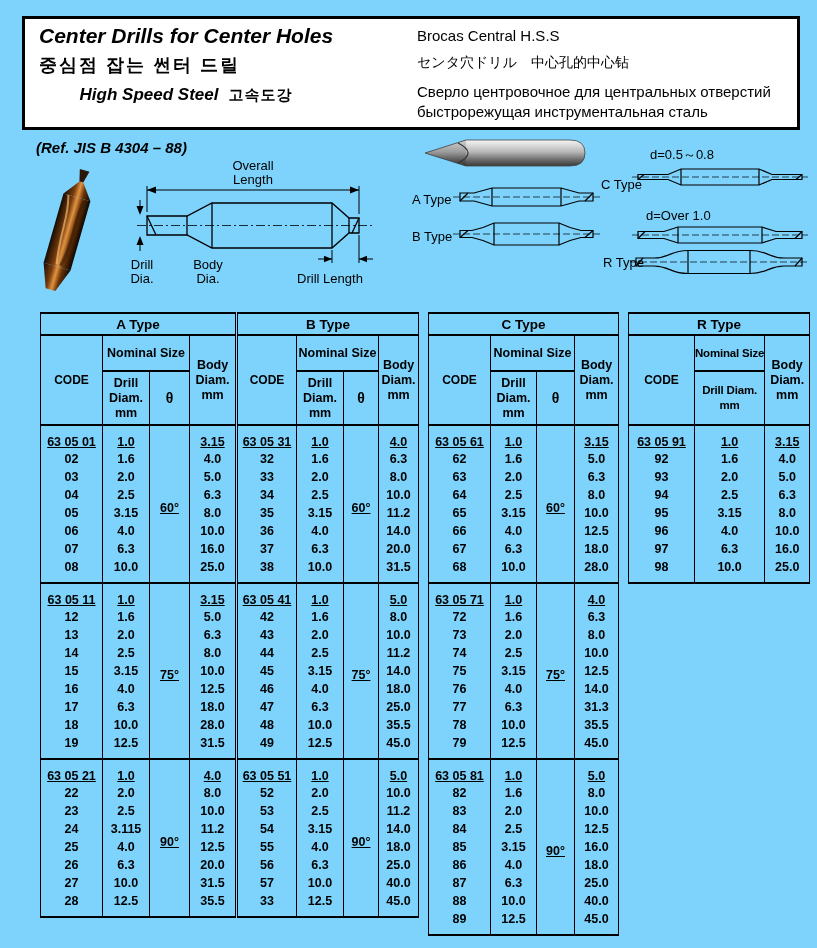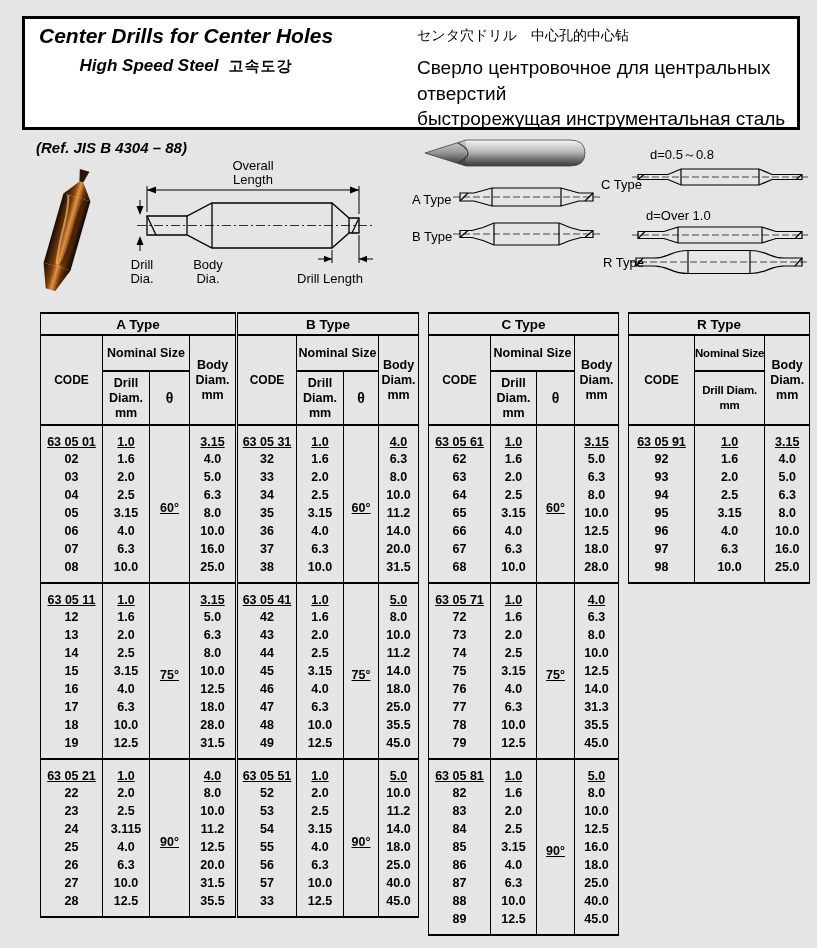--- a/index.html
+++ b/index.html
@@ -1,34 +1,34 @@
 <!DOCTYPE html>
 <html><head>
 <meta charset="utf-8">
 <style>
   * { box-sizing: border-box; }
   html,body { margin:0; padding:0; }
   body {
     width:817px; height:948px; position:relative; background:#fff; color:#000;
     font-family:"Liberation Sans", sans-serif;
   }
-  .page { position:absolute; inset:0; background:#e5e5e5; overflow:hidden; }
+  .page { position:absolute; inset:0; background:#7dd3fc; overflow:hidden; }
 
   
   .header-box { position:absolute; left:22px; top:16px; width:778px; height:114px;
     border:3px solid #000; background:#fff; }
   .hb-left { position:absolute; left:14px; top:5px; }
   .hb-title { font:italic 700 21px/1.15 "Liberation Sans",sans-serif; }
   .hb-korean { font:700 18px/1.2 "Liberation Sans",sans-serif; letter-spacing:2px; margin-top:7px; }
   .hb-sub { margin-top:9px; font:italic 700 17px/1.1 "Liberation Sans",sans-serif;text-align:center; }
   .hb-sub .ko { font-style:normal; font-size:15px; letter-spacing:1px; margin-left:10px; }
   .hb-right { position:absolute; left:392px; top:7px; font:400 14px/1.35 "Liberation Sans",sans-serif; }
   .hb-right .r1 { font-size:15px; margin-bottom:7px; }
   .hb-right .r2 { font-size:14px; margin-bottom:10px; }
-  .hb-right .r3, .hb-right .r4 { font-size:19px; }
+  .hb-right .r3, .hb-right .r4 { font-size:15px; }
 
   .ref { position:absolute; left:36px; top:139px; font:italic 700 15px "Liberation Sans",sans-serif; }
 
   
   .fig { position:absolute; }
   #fig-photo { left:20px; top:164px; }
   #fig-draw  { left:112px; top:156px; }
   #fig-types { left:398px; top:131px; }
   svg text { font-family:"Liberation Sans",sans-serif; font-size:13px; fill:#000; stroke:none; }
 
@@ -60,25 +60,27 @@
   #group-r .nominal-h, #group-r .drill-h { font-size:11.5px; letter-spacing:-0.2px; }
 </style>
 </head>
 <body>
 
 <div class="page">
 
   <div class="header-box">
     <div class="hb-left">
       <div class="hb-title">Center Drills for Center Holes</div>
+      <div class="hb-korean">중심점 잡는 썬터 드릴</div>
       <div class="hb-sub">
         <span>High Speed Steel</span><span class="ko">고속도강</span>
       </div>
     </div>
     <div class="hb-right">
+      <div class="r1">Brocas Central H.S.S</div>
       <div class="r2">センタ穴ドリル　中心孔的中心钻</div>
       <div class="r3">Сверло центровочное для  центральных отверстий</div>
       <div class="r4">быстрорежущая  инструментальная сталь</div>
     </div>
   </div>
 
   <div class="ref">(Ref. JIS B 4304 – 88)</div>
 
   <svg id="fig-photo" class="fig" width="95" height="136" viewBox="0 0 95 136">
     <defs>

